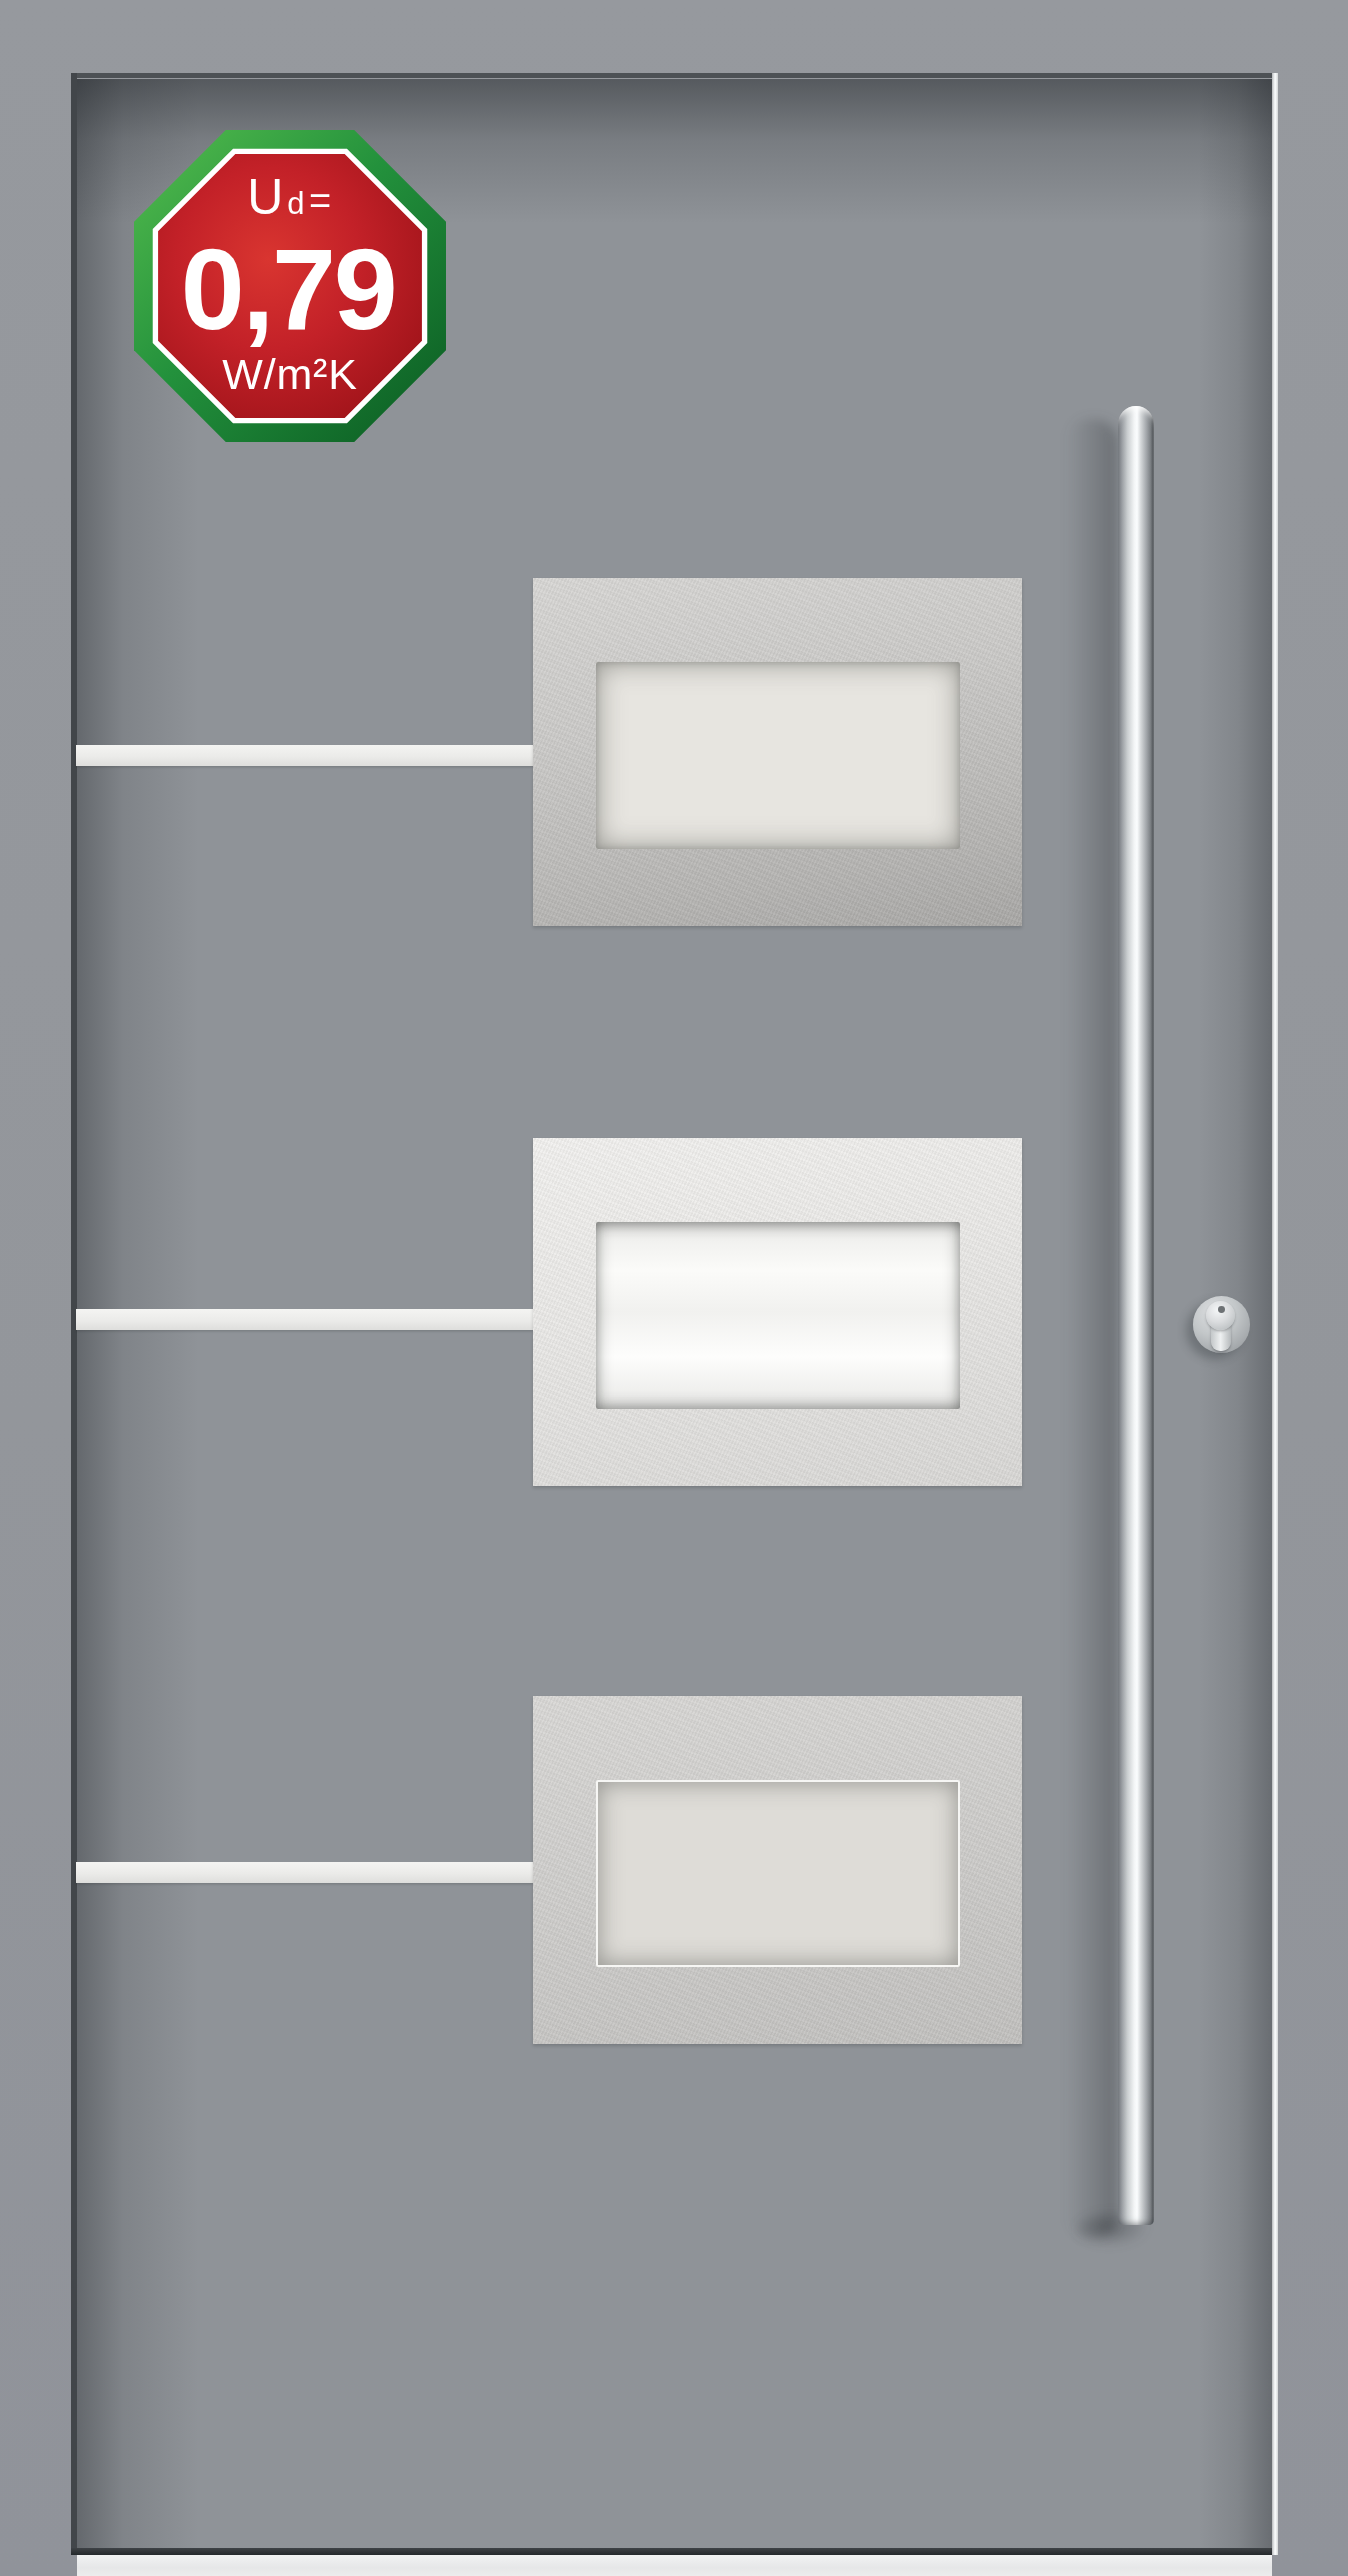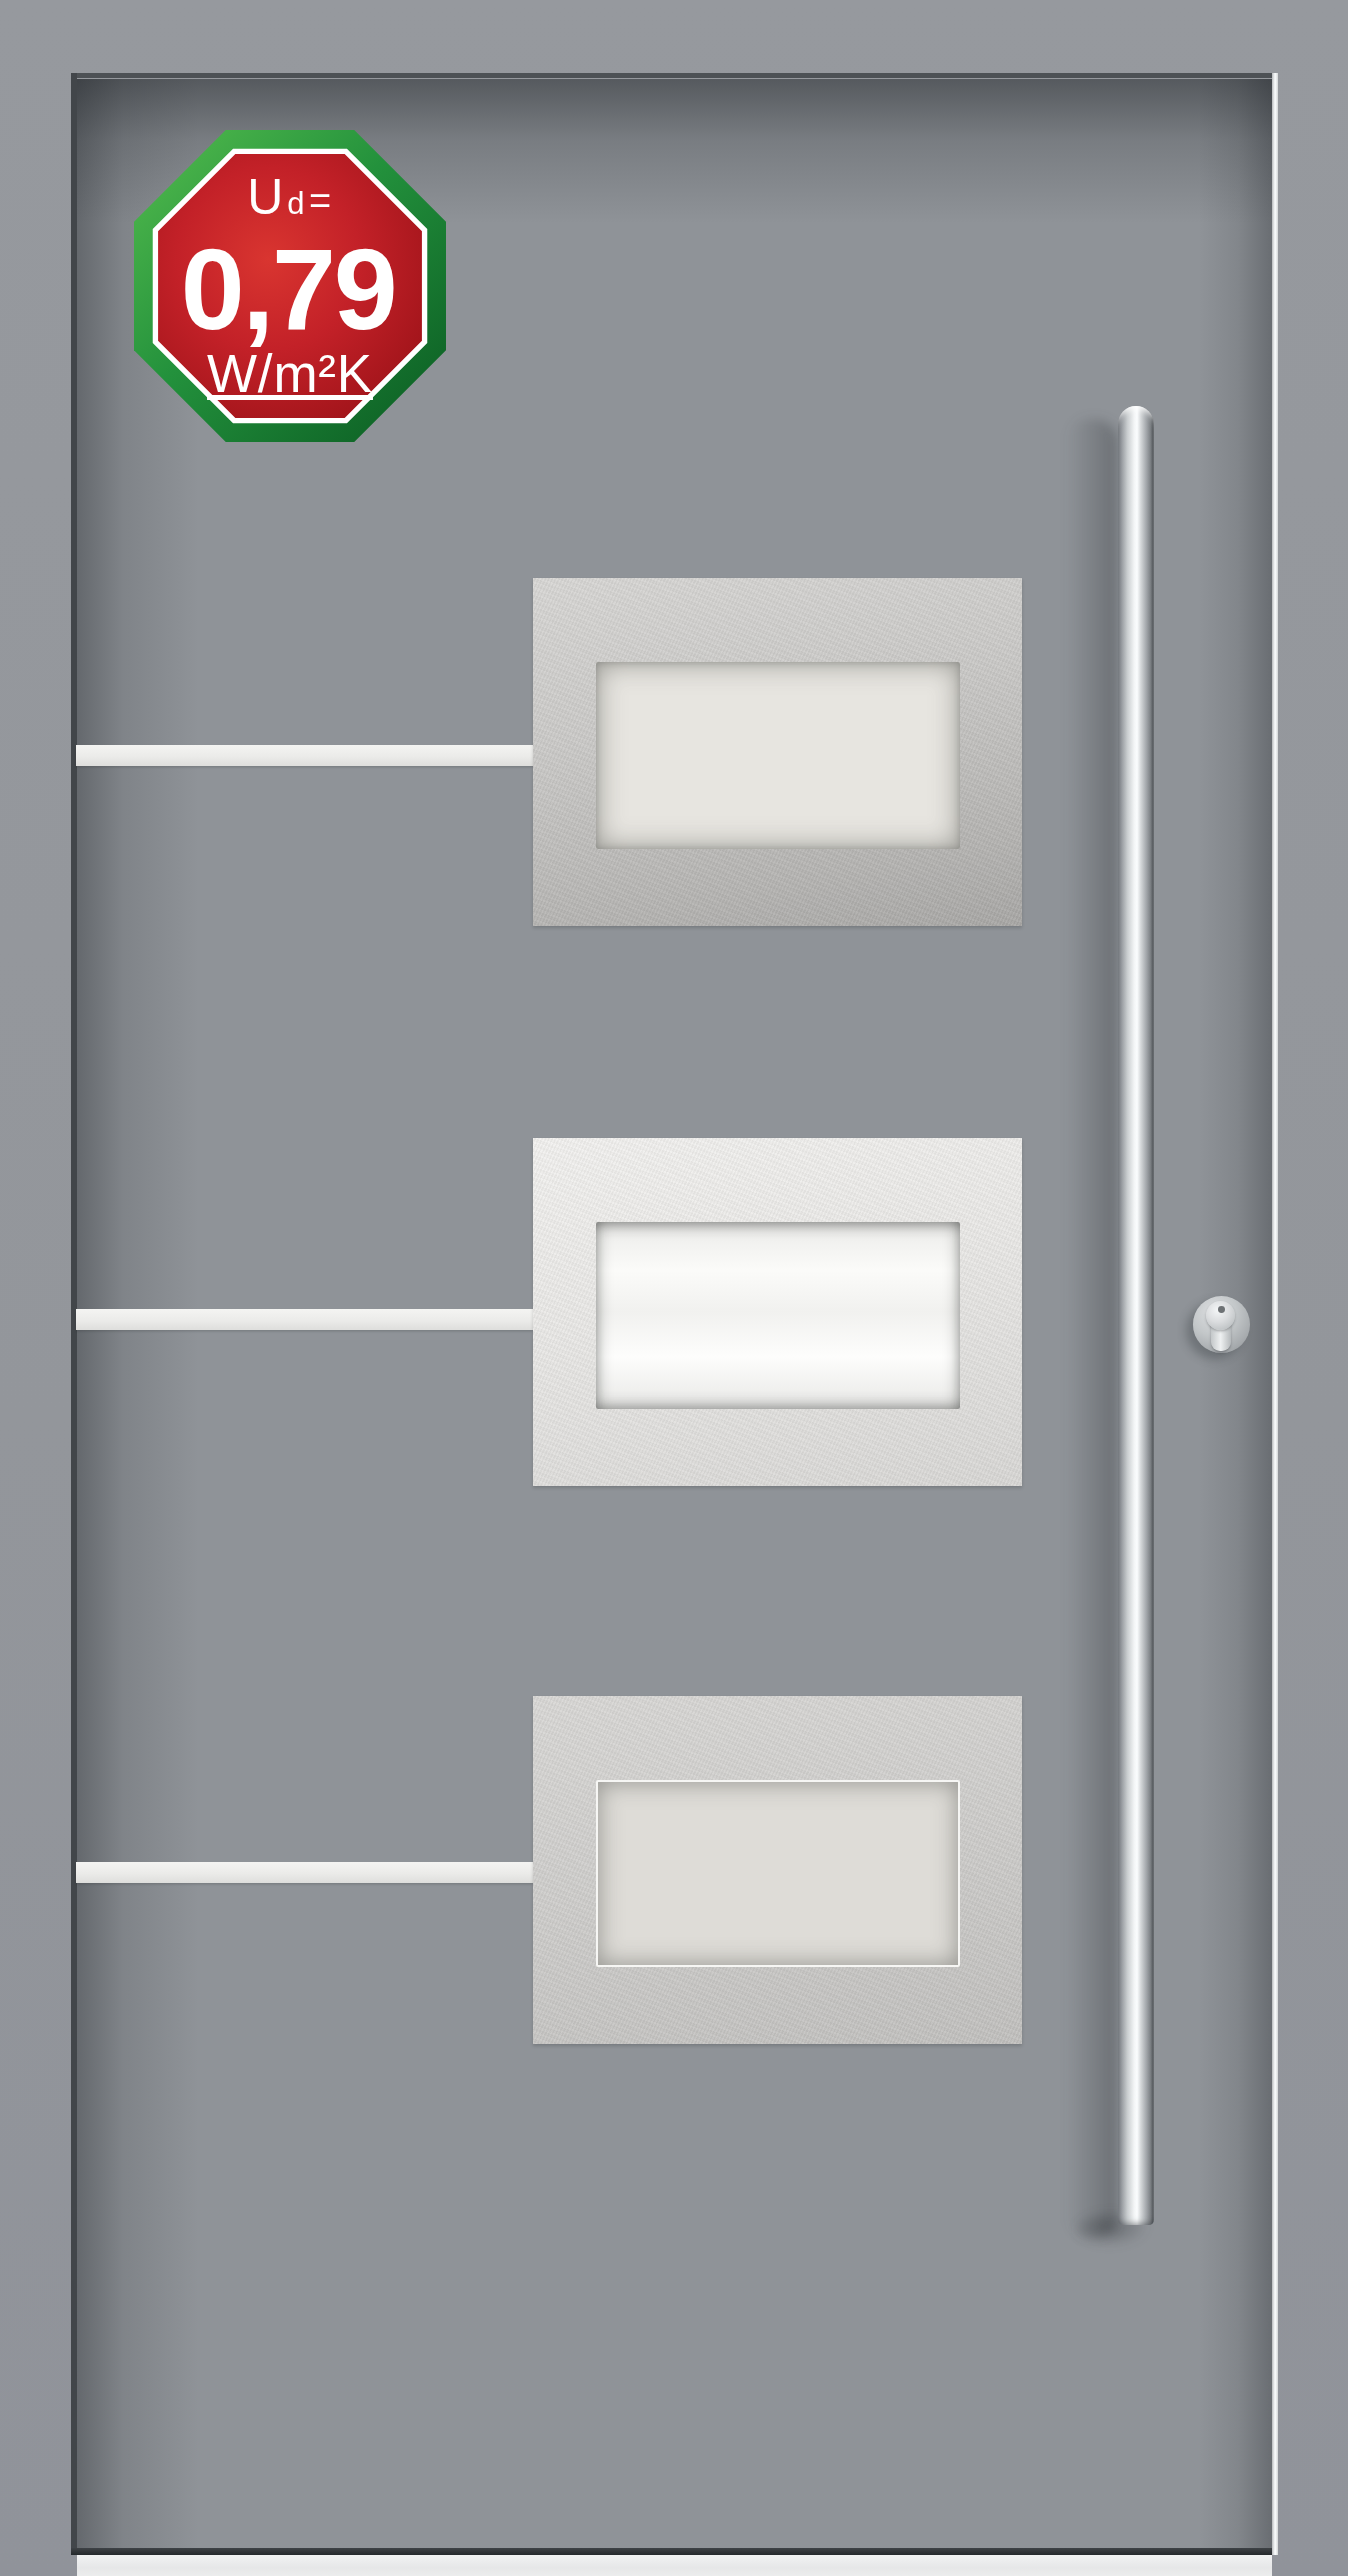--- a/index.html
+++ b/index.html
@@ -85,21 +85,21 @@
   .badge{position:absolute;left:134px;top:130px;width:312px;height:312px;}
   .badge svg{position:absolute;left:0;top:0;}
   .badge-text{position:absolute;left:0;top:0;width:312px;height:312px;color:#fff;text-align:center;}
   .badge-line1{position:absolute;left:0;top:37px;width:312px;height:61px;
     display:flex;align-items:baseline;justify-content:center;line-height:61px;letter-spacing:1.5px;}
   .badge-line1 .u{font-size:50px;}
   .badge-line1 .d{font-size:31px;margin-left:2.3px;}
   .badge-line1 .eq{font-size:38px;margin-left:3.1px;}
   .badge-line2{position:absolute;left:0;top:102px;width:308px;font-size:115px;line-height:115px;
     font-weight:bold;letter-spacing:-2.3px;}
-  .badge-line3{position:absolute;left:0;top:212px;width:312px;font-size:53px;line-height:64px;letter-spacing:0.8px;text-decoration:underline;}
+  .badge-line3{position:absolute;left:0;top:212px;width:312px;font-size:43px;line-height:64px;letter-spacing:0.8px;}
 </style>
 </head>
 <body>
 
 <div class="wall"></div>
 
 <div class="leaf-gap-top"></div>
 <div class="leaf-gap-left"></div>
 <div class="door-leaf"></div>
 <div class="leaf-gap-bottom"></div>

